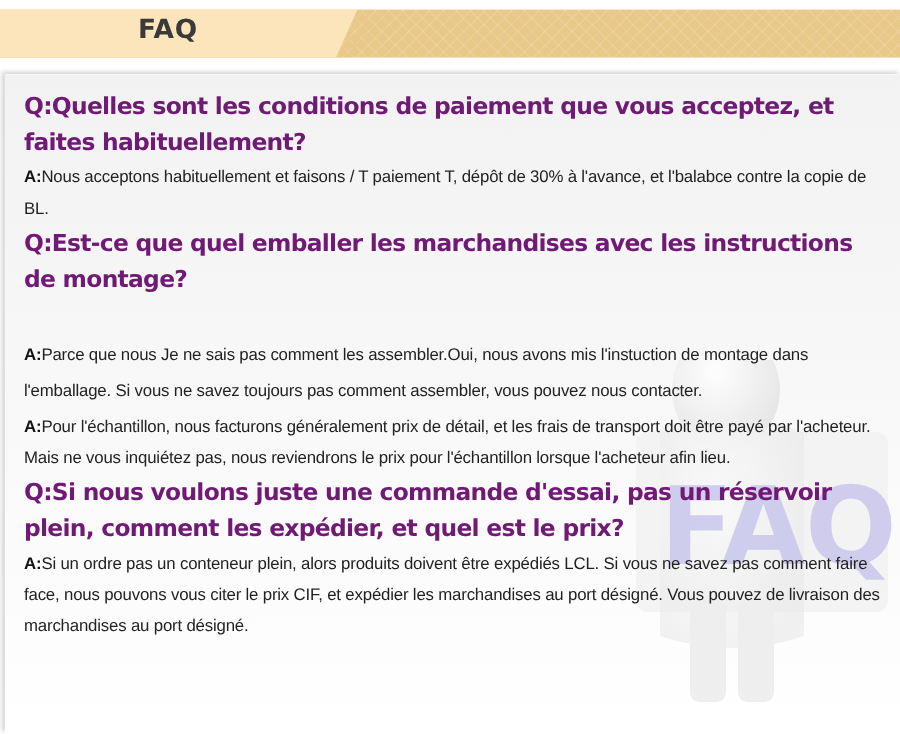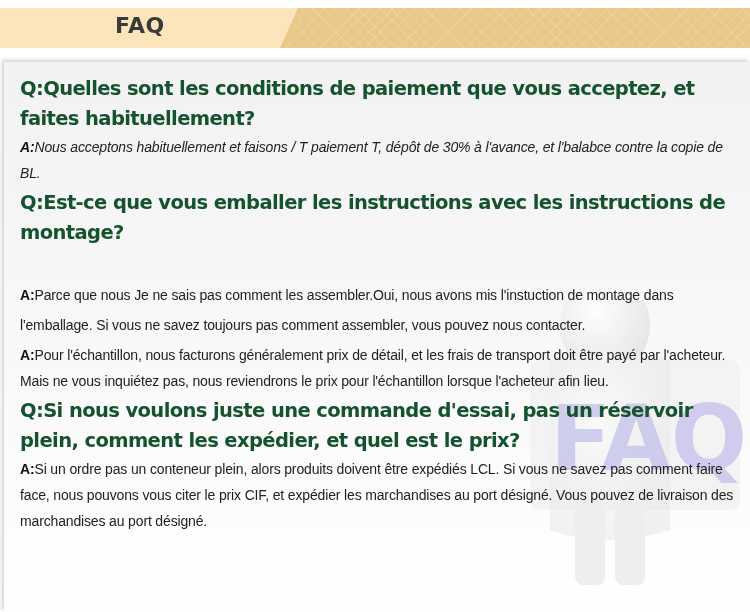--- a/index.html
+++ b/index.html
@@ -37,28 +37,28 @@
     }
     .figure {
       position: absolute; left: 520px; top: 300px; width: 230px; height: 290px;
       opacity: 0.85;
     }
     .content {
       position: absolute; left: 20px; top: 74px; width: 715px;
     }
     .q {
       font-family: "DejaVu Sans", sans-serif; font-weight: bold;
-      color: #14532d; font-size: 19.5px; line-height: 30px;
+      color: #701a75; font-size: 19.5px; line-height: 30px;
       letter-spacing: -0.6px; margin: 0;
     }
     .a {
       font-size: 14px; color: #222; margin: 0; line-height: 26px; letter-spacing: -0.15px;
     }
     .a b { color: #111; }
-    .item1 .a { line-height: 26px; font-style: italic; }
+    .item1 .a { line-height: 26px; }
     .item2 .a { line-height: 30px; margin-top: 32px; }
     .block { margin-bottom: 2px; }
   </style>
 </head>
 <body>
 
 <div class="header">
   <div class="header-light"></div>
   <div class="header-stripe" style="left:282px"></div>
   <div class="header-stripe" style="left:290px"></div>
@@ -81,21 +81,21 @@
   <rect x="95" y="200" width="30" height="85" rx="8" fill="#ececec"></rect>
   <text x="30" y="170" font-family="DejaVu Sans, sans-serif" font-weight="bold" font-size="90" fill="#b9b6e8" opacity="0.75">FAQ</text>
 </svg>
 
 <div class="content">
   <div class="block item1">
     <p class="q">Q:Quelles sont les conditions de paiement que vous acceptez, et faites habituellement?</p>
     <p class="a"><b>A:</b><span>Nous acceptons habituellement et faisons / T paiement T, dépôt de 30% à l'avance, et l'balabce contre la copie de BL.</span></p>
   </div>
   <div class="block item2">
-    <p class="q">Q:Est-ce que vous emballer les instructions avec les instructions de montage?</p>
+    <p class="q">Q:Est-ce que quel emballer les marchandises avec les instructions de montage?</p>
     <p class="a"><b>A:</b><span>Parce que nous Je ne sais pas comment les assembler.Oui, nous avons mis l'instuction de montage dans l'emballage. Si vous ne savez toujours pas comment assembler, vous pouvez nous contacter.</span></p>
   </div>
   <div class="block">
     <p class="a"><b>A:</b><span>Pour l'échantillon, nous facturons généralement prix de détail, et les frais de transport doit être payé par l'acheteur. Mais ne vous inquiétez pas, nous reviendrons le prix pour l'échantillon lorsque l'acheteur afin lieu.</span></p>
   </div>
   <div class="block">
     <p class="q">Q:Si nous voulons juste une commande d'essai, pas un réservoir plein, comment les expédier, et quel est le prix?</p>
     <p class="a"><b>A:</b><span>Si un ordre pas un conteneur plein, alors produits doivent être expédiés LCL. Si vous ne savez pas comment faire face, nous pouvons vous citer le prix CIF, et expédier les marchandises au port désigné. Vous pouvez de livraison des marchandises au port désigné.</span></p>
   </div>
 </div>

